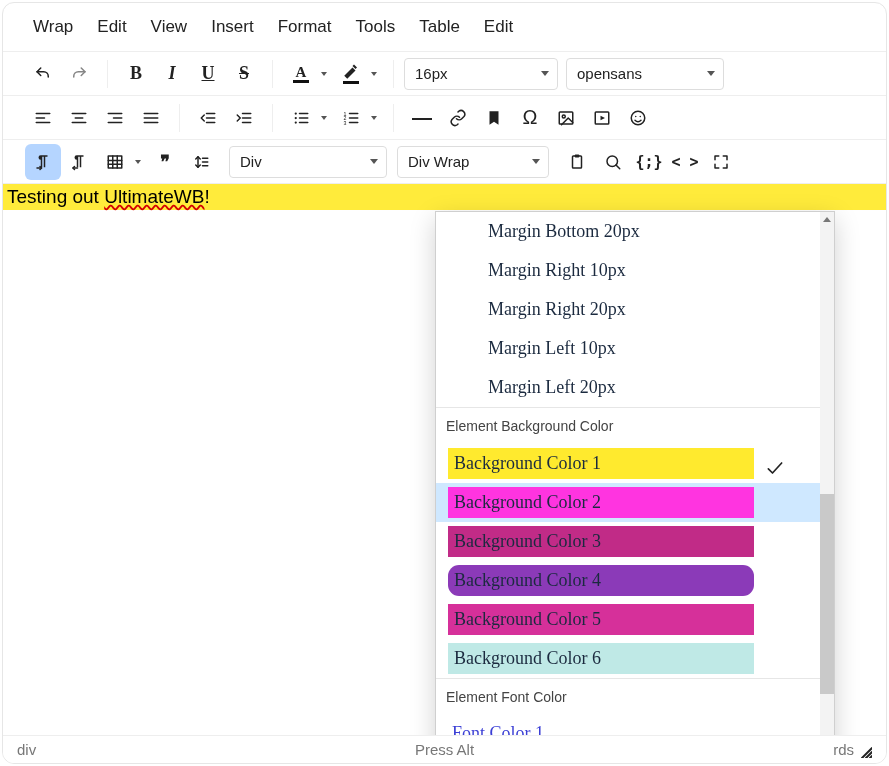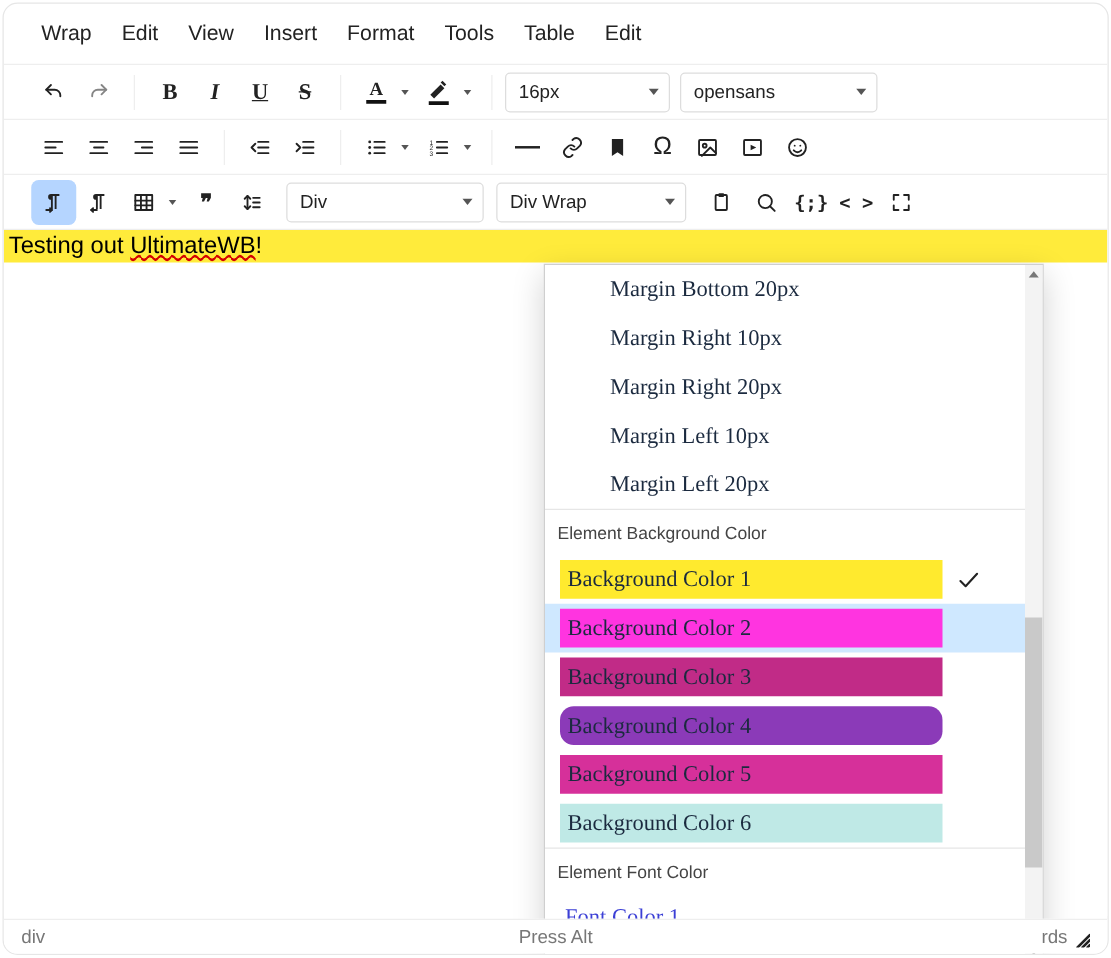--- a/index.html
+++ b/index.html
@@ -82,21 +82,21 @@
     align-items: center;
     justify-content: space-between;
     border: 1px solid #ddd;
     border-radius: 4px;
     height: 32px;
     padding: 0 8px 0 10px;
     font-size: 15px;
     color: #222;
     background: #fff;
   }
-  .dd-font-size { width: 132px; }
+  .dd-font-size { width: 154px; }
   .dd-font-family { width: 158px; }
   .dd-block { width: 158px; }
   .dd-wrap { width: 152px; text-align: right; }
 
   
   .color-underline {
     width: 16px; height: 3px; background: #000; margin-top: 0px;
   }
   .color-underline.black { background: #111; }
   
@@ -180,21 +180,21 @@
   }
   .menu-section-label {
     font-size: 14px;
     color: #444;
     padding: 10px 10px 10px 10px;
     border-top: 1px solid #e6e6e6;
     font-family: "Segoe UI", Arial, sans-serif;
   }
   .swatch-row {
     display: flex;
-    align-items: center;
+    align-items: flex-end;
     gap: 10px;
     padding: 4px 8px 4px 12px;
   }
   .swatch-row.hovered {
     background: #cfe8ff;
   }
   .swatch {
     font-family: Georgia, 'Times New Roman', serif;
     font-size: 18px;
     padding: 5px 10px 5px 6px;

